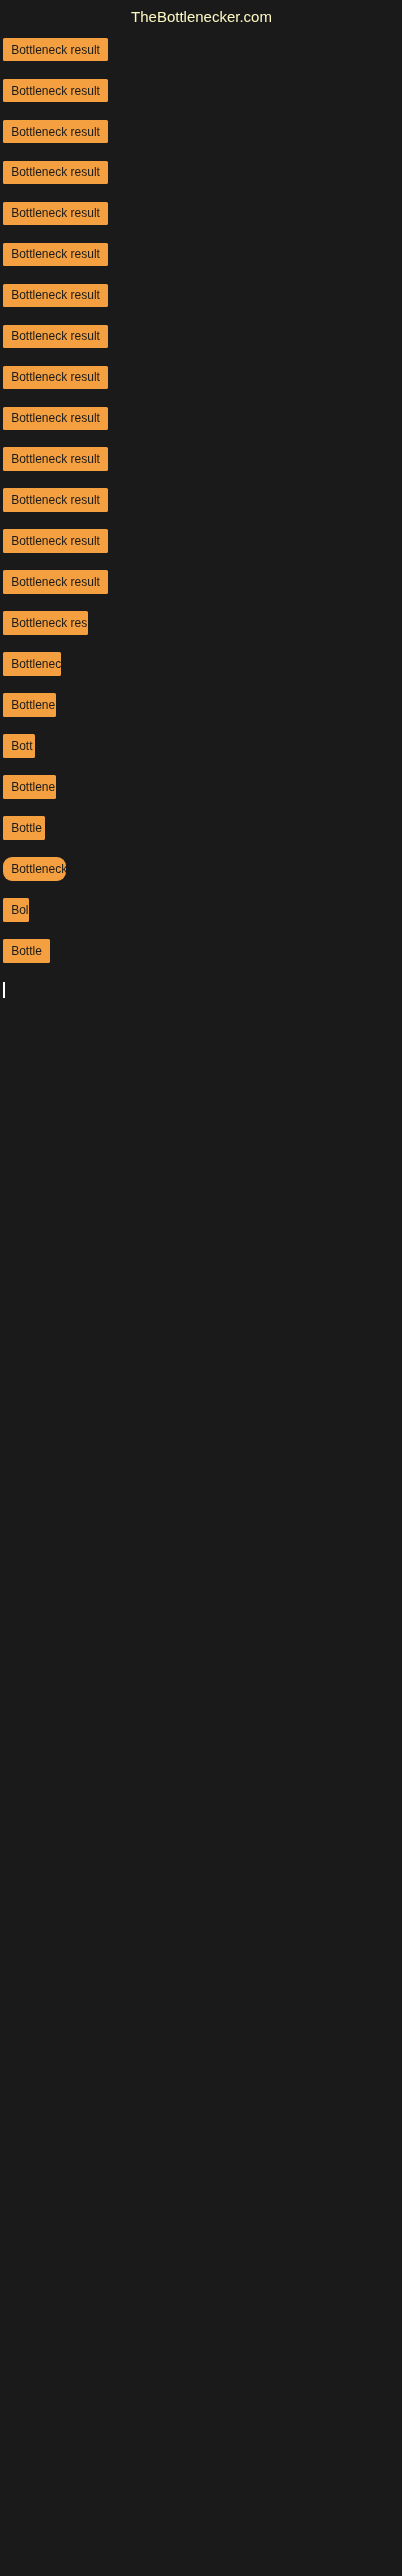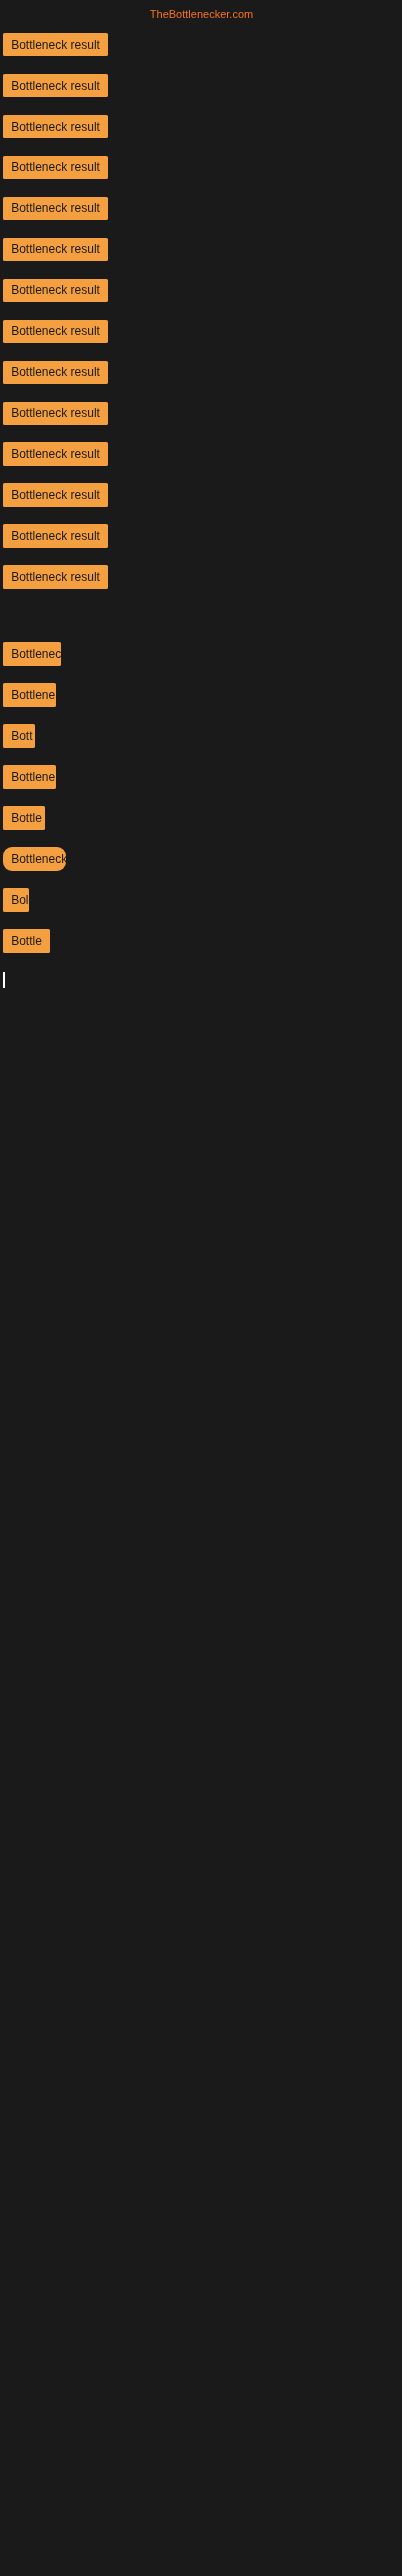--- a/index.html
+++ b/index.html
@@ -11,22 +11,22 @@
     body {
       width: 403px;
       min-height: 2576px;
       background-color: #1a1a1a;
       font-family: Arial, sans-serif;
       position: relative;
     }
 
     .site-title {
       text-align: center;
-      color: #f97316;
-      font-size: 11px;
+      color: #fef9c3;
+      font-size: 15px;
       padding: 8px 0 6.4px 0;
     }
 
     .bottleneck-item {
       display: inline-block;
       background-color: #f5a040;
       color: #1a1a1a;
       font-size: 12px;
       font-weight: 500;
       padding: 4.8px 8px;
@@ -65,21 +65,22 @@
     <div class="row"><span class="bottleneck-item" style="max-width: 105px;">Bottleneck result</span></div>
     <div class="row"><span class="bottleneck-item" style="max-width: 105px;">Bottleneck result</span></div>
     <div class="row"><span class="bottleneck-item" style="max-width: 105px;">Bottleneck result</span></div>
     <div class="row"><span class="bottleneck-item" style="max-width: 105px;">Bottleneck result</span></div>
     <div class="row"><span class="bottleneck-item" style="max-width: 105px;">Bottleneck result</span></div>
     <div class="row"><span class="bottleneck-item" style="max-width: 105px;">Bottleneck result</span></div>
     <div class="row"><span class="bottleneck-item" style="max-width: 105px;">Bottleneck result</span></div>
     <div class="row"><span class="bottleneck-item" style="max-width: 105px;">Bottleneck result</span></div>
     <div class="row"><span class="bottleneck-item" style="max-width: 105px;">Bottleneck result</span></div>
     <div class="row"><span class="bottleneck-item" style="max-width: 105px;">Bottleneck result</span></div>
-    <div class="row"><span class="bottleneck-item" style="max-width: 58px; margin-top: 36px;">Bottlenec</span></div>
+    <div class="row"><span class="bottleneck-item" style="max-width: 85px;">Bottleneck res</span></div>
+    <div class="row"><span class="bottleneck-item" style="max-width: 58px;">Bottlenec</span></div>
     <div class="row"><span class="bottleneck-item" style="max-width: 53px;">Bottlene</span></div>
     <div class="row"><span class="bottleneck-item" style="max-width: 32px; text-align: right;">Bott</span></div>
     <div class="row"><span class="bottleneck-item" style="max-width: 53px;">Bottlene</span></div>
     <div class="row"><span class="bottleneck-item" style="max-width: 42px;">Bottle</span></div>
     <div class="row"><span class="bottleneck-item" style="max-width: 63px; border-radius: 9px;">Bottleneck</span></div>
     <div class="row"><span class="bottleneck-item" style="max-width: 26px;">Bol</span></div>
     <div class="row"><span class="bottleneck-item" style="max-width: 48px;">Bottle</span></div>
   </div>
 
 <div class="cursor-line"></div>

